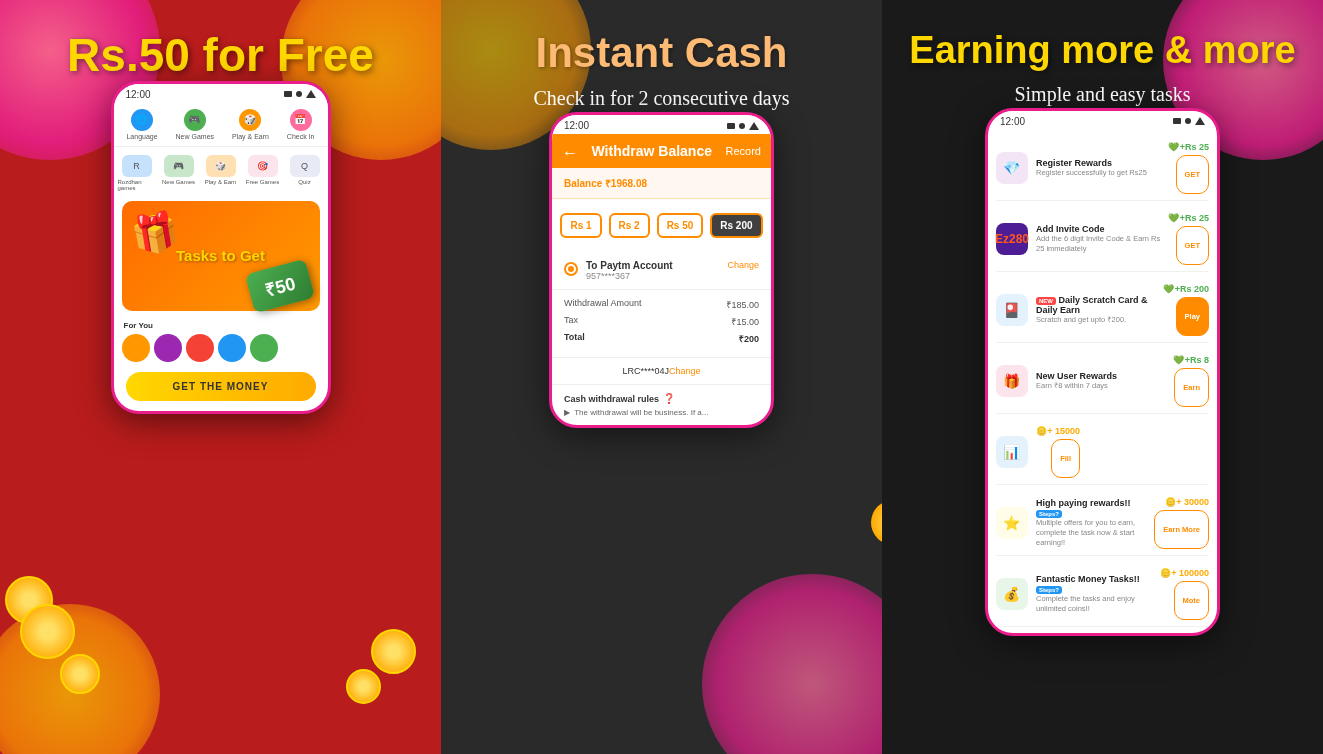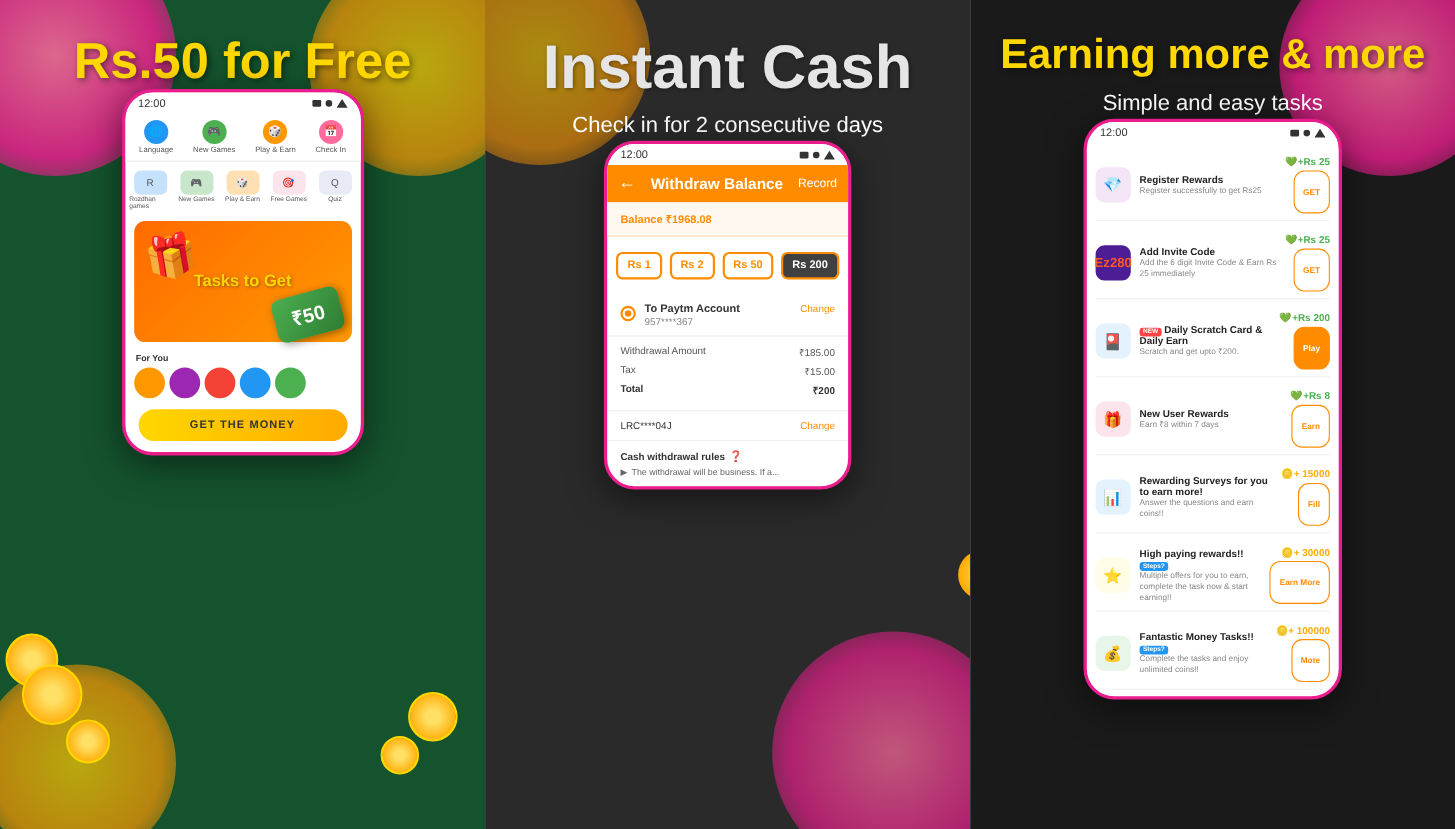--- a/index.html
+++ b/index.html
@@ -16,21 +16,21 @@
     .panel {
       flex: 1;
       position: relative;
       overflow: hidden;
       display: flex;
       flex-direction: column;
       align-items: center;
     }
 
     .panel-1 {
-      background: #14532d;
+      background: #b91c1c;
     }
     .panel-2 {
       background: #2a2a2a;
     }
     .panel-3 {
       background: #1a1a1a;
     }
 
     
     .blob-top-left {
@@ -118,25 +118,26 @@
       color: #ffd700;
       text-shadow: 2px 2px 6px rgba(0,0,0,0.5);
       line-height: 1.1;
     }
     .heading-sub {
       font-size: 20px;
       color: #ffffff;
       margin-top: 8px;
       font-weight: 400;
       line-height: 1.4;
+      font-family: Liberation Serif, serif;
     }
     .heading-main-white {
-      font-size: 56px;
+      font-size: 42px;
       font-weight: 900;
-      color: #e5e5e5;
+      color: #fdba74;
       text-shadow: 1px 1px 4px rgba(0,0,0,0.4);
       line-height: 1.1;
     }
     .heading-main-gold {
       font-size: 38px;
       font-weight: 900;
       color: #ffd700;
       text-shadow: 2px 2px 6px rgba(0,0,0,0.5);
       line-height: 1.1;
     }
@@ -379,21 +380,21 @@
       display: flex;
       justify-content: space-between;
       font-size: 9px;
       color: #555;
       margin-bottom: 4px;
     }
     .breakdown-row.total { font-weight: bold; color: #333; }
     .phone2-lrc {
       padding: 8px 12px;
       display: flex;
-      justify-content: space-between;
+      justify-content: center;
       align-items: center;
       border-bottom: 1px solid #eee;
     }
     .lrc-code { font-size: 9px; color: #333; }
     .phone2-cash-rules {
       padding: 8px 12px;
     }
     .cash-title { font-size: 9px; color: #333; font-weight: bold; display: flex; align-items: center; gap: 4px; }
     .cash-rule { font-size: 8px; color: #666; margin-top: 4px; display: flex; gap: 4px; }
 
@@ -735,24 +736,20 @@
             <div class="reward-desc">Earn ₹8 within 7 days</div>
           </div>
           <div class="reward-right">
             <span class="reward-amount">💚+Rs 8</span>
             <div class="reward-btn">Earn</div>
           </div>
         </div>
 
         <div class="reward-item">
           <div class="reward-icon blue">📊</div>
-          <div class="reward-info">
-            <div class="reward-title">Rewarding Surveys for you to earn more!</div>
-            <div class="reward-desc">Answer the questions and earn coins!!</div>
-          </div>
           <div class="reward-right">
             <span class="reward-amount gold">🪙+ 15000</span>
             <div class="reward-btn">Fill</div>
           </div>
         </div>
 
         <div class="reward-item">
           <div class="reward-icon yellow">⭐</div>
           <div class="reward-info">
             <div class="reward-title">

